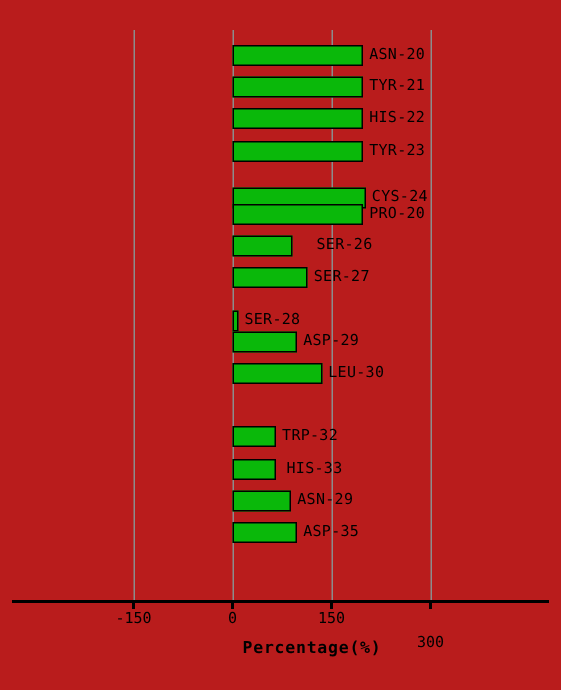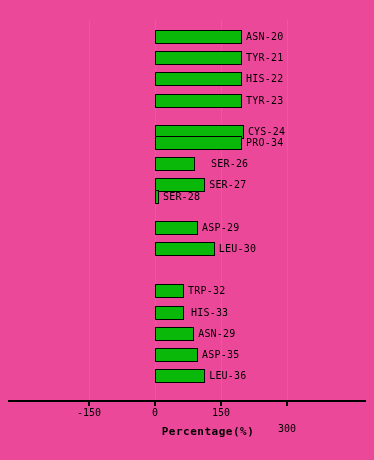--- a/index.html
+++ b/index.html
@@ -10,21 +10,21 @@
   body {
     width: 374px;
     height: 460px;
     font-family: "DejaVu Sans Mono", monospace;
     overflow: hidden;
   }
   #chart-root {
     position: relative;
     width: 374px;
     height: 460px;
-    background: #ec4899;
+    background: #b91c1c;
   }
   .plot-area {
     position: absolute;
     left: 0;
     top: 0;
     width: 374px;
     height: 400px;
   }
   .gridline {
     position: absolute;
@@ -124,31 +124,31 @@
         <div class="bar-row" style="top: 93.6px; text-align: center;">
           <div class="bar" style="left: 155px; width: 87.12px;"></div>
           <div class="bar-label" style="left: 246.12px;">TYR-23</div>
         </div>
         <div class="bar-row" style="top: 125px;">
           <div class="bar" style="left: 155px; width: 88.88px;"></div>
           <div class="bar-label" style="left: 247.88px;">CYS-24</div>
         </div>
         <div class="bar-row" style="top: 136px;">
           <div class="bar" style="left: 155px; width: 87.12px;"></div>
-          <div class="bar-label" style="left: 246.12px;">PRO-34</div>
+          <div class="bar-label" style="left: 246.12px;">PRO-20</div>
         </div>
         <div class="bar-row" style="top: 157.2px;">
           <div class="bar" style="left: 155px; width: 40.04px;"></div>
           <div class="bar-label" style="left: 211px;">SER-26</div>
         </div>
         <div class="bar-row" style="top: 178.4px;">
           <div class="bar" style="left: 155px; width: 50.16px;"></div>
           <div class="bar-label" style="left: 209.16px;">SER-27</div>
         </div>
-        <div class="bar-row" style="top: 190px;">
+        <div class="bar-row" style="top: 207px;">
           <div class="bar" style="left: 155px; width: 3.96px;"></div>
           <div class="bar-label" style="left: 162.96px;">SER-28</div>
         </div>
         <div class="bar-row" style="top: 220.8px;">
           <div class="bar" style="left: 155px; width: 43.12px;"></div>
           <div class="bar-label" style="left: 202.12px;">ASP-29</div>
         </div>
         <div class="bar-row" style="top: 242px;">
           <div class="bar" style="left: 155px; width: 59.84px;"></div>
           <div class="bar-label" style="left: 218.84px;">LEU-30</div>
@@ -162,24 +162,20 @@
           <div class="bar-label" style="left: 191px;">HIS-33</div>
         </div>
         <div class="bar-row" style="top: 326.8px;">
           <div class="bar" style="left: 155px; width: 39.16px;"></div>
           <div class="bar-label" style="left: 198.16px;">ASN-29</div>
         </div>
         <div class="bar-row" style="top: 348px;">
           <div class="bar" style="left: 155px; width: 43.12px;"></div>
           <div class="bar-label" style="left: 202.12px;">ASP-35</div>
         </div>
-        <div class="bar-row" style="top: 369.2px;">
-          <div class="bar" style="left: 155px; width: 50.16px;"></div>
-          <div class="bar-label" style="left: 209.16px;">LEU-36</div>
-        </div>
       </div>
   </div>
 
   <div class="axis-line"></div>
   <div id="ticks">
       <div class="tick-mark" style="left: 88.25px;"></div>
       <div class="tick-label" style="left: 89px;">-150</div>
       <div class="tick-mark" style="left: 154.25px;"></div>
       <div class="tick-label" style="left: 155px;">0</div>
       <div class="tick-mark" style="left: 220.25px;"></div>

